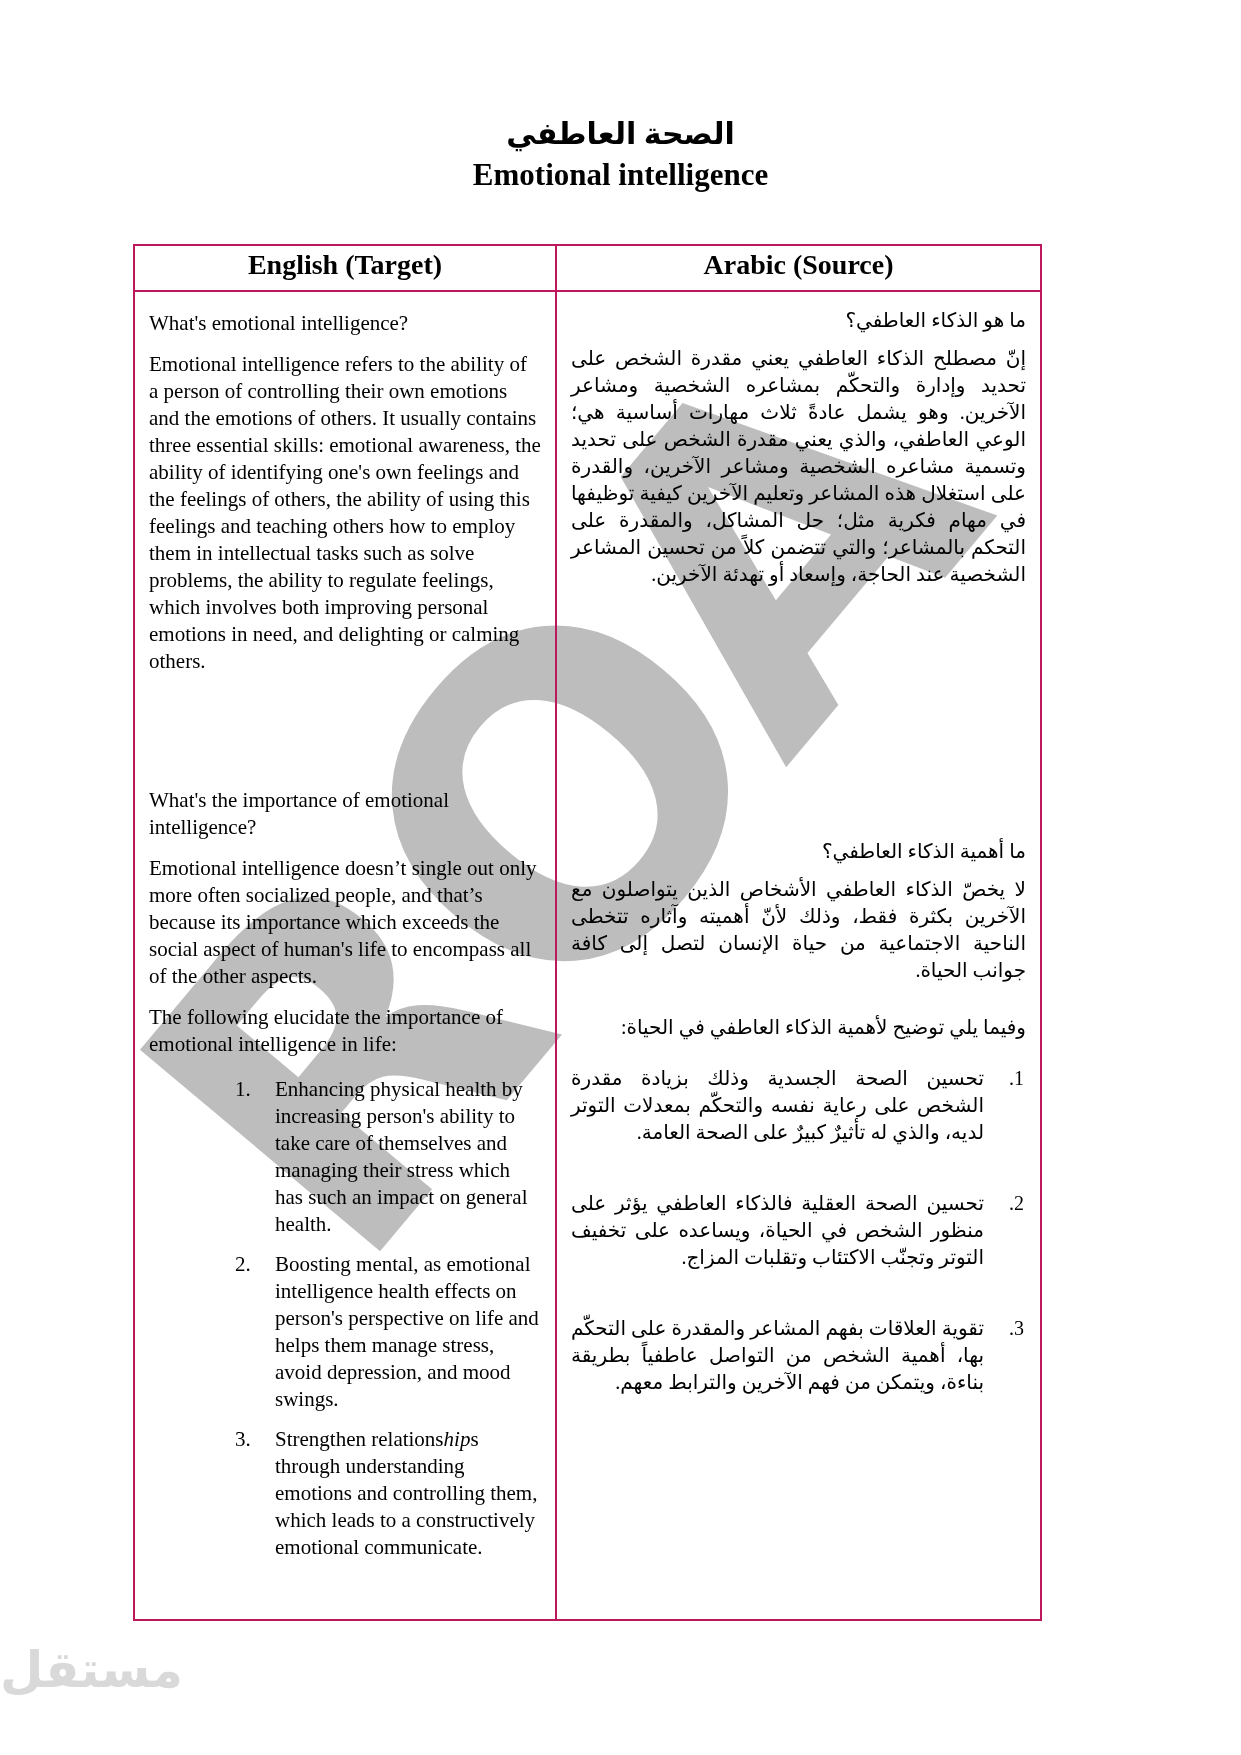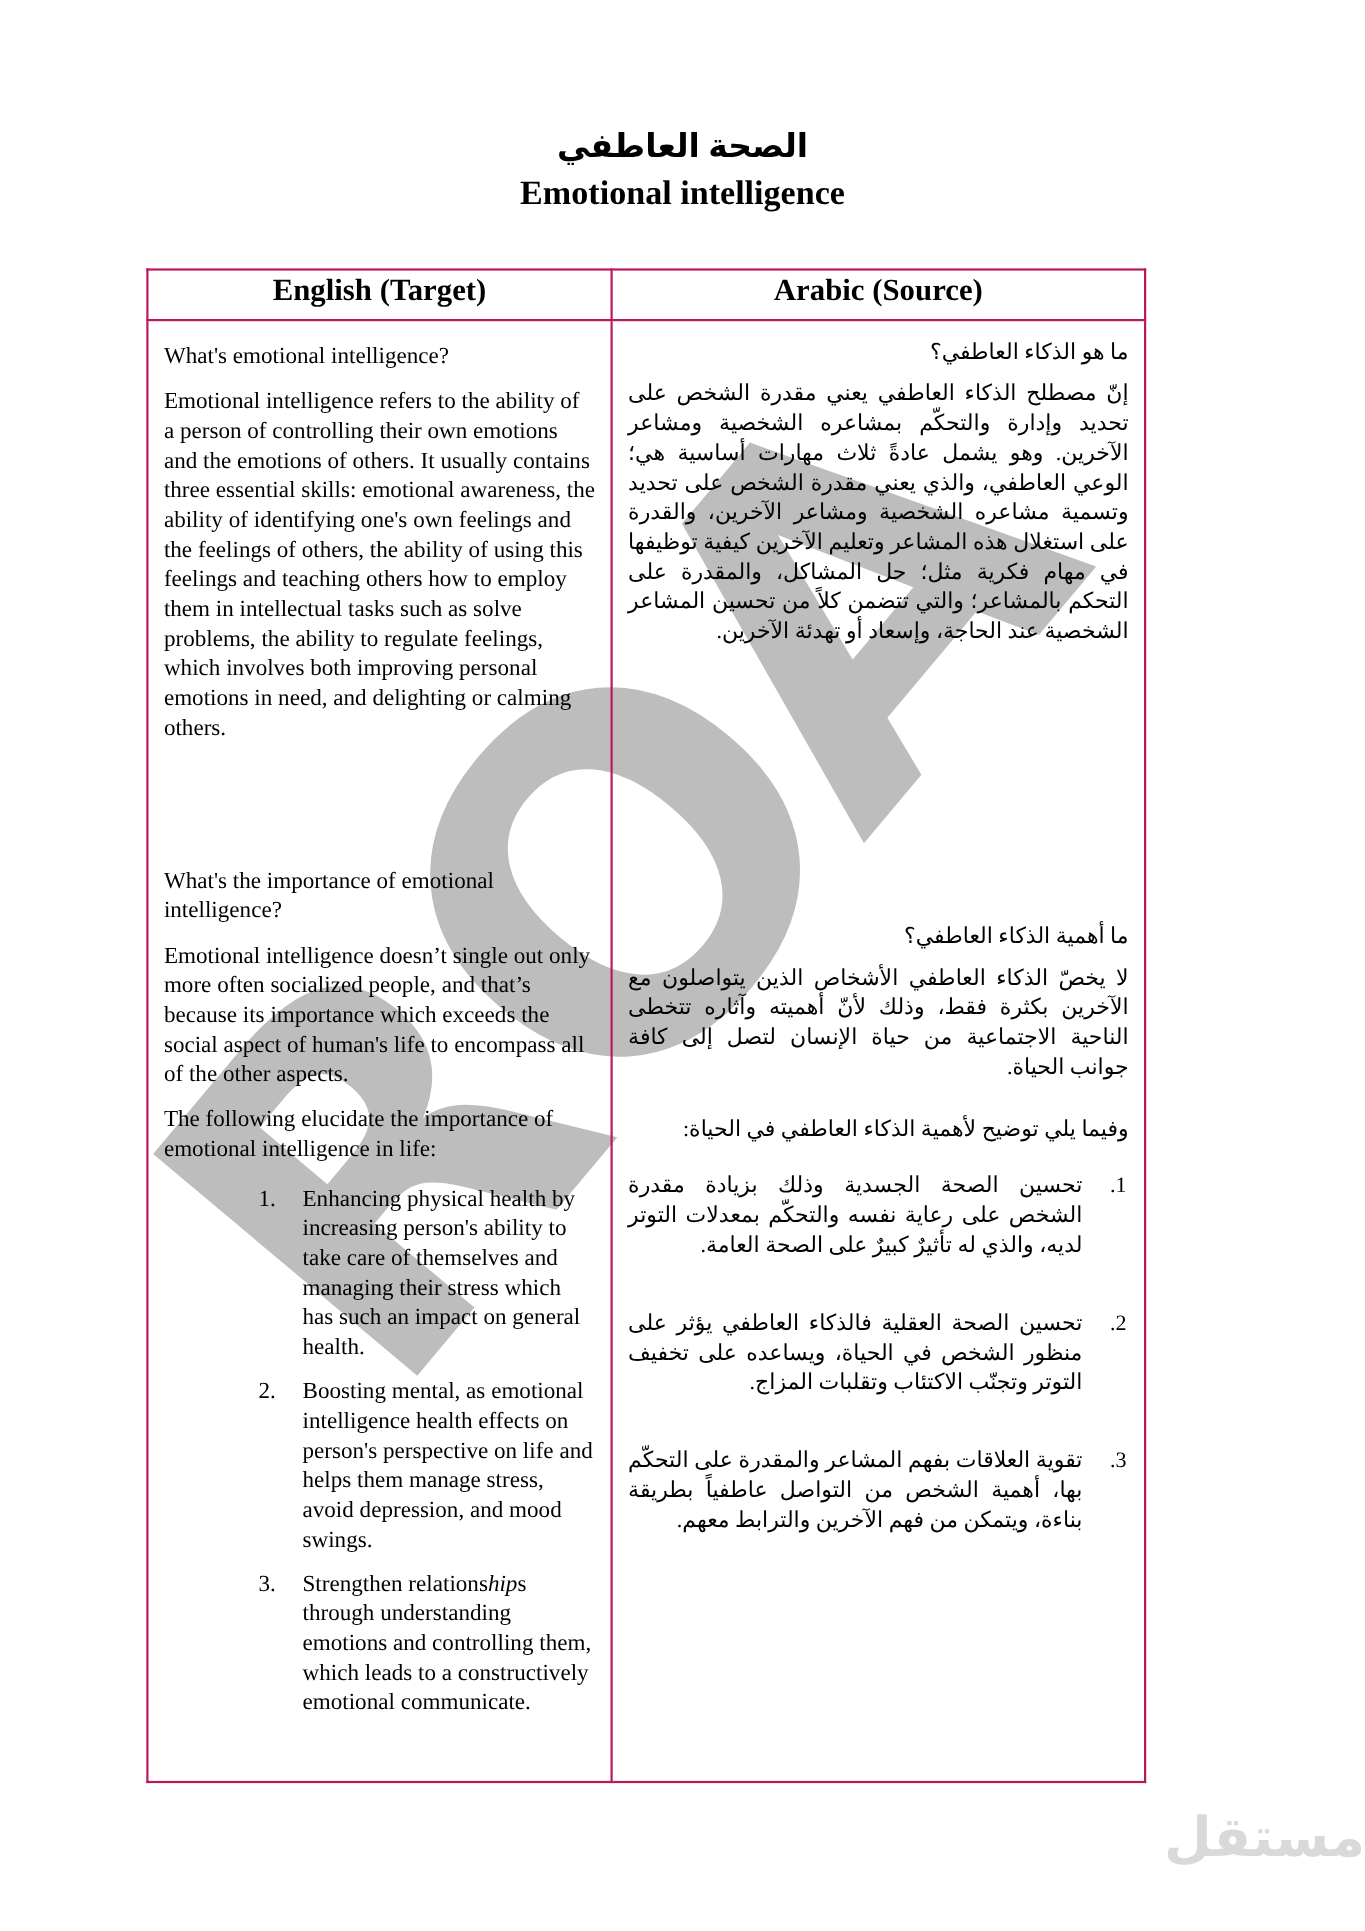--- a/index.html
+++ b/index.html
@@ -50,21 +50,21 @@
   .ar-cell { direction:rtl; text-align:justify; font-size:20px; }
   .ar-cell p { margin:11px 0 0; }
   .ar-cell .ar-q { text-align:right; }
   .ar-cell .gap-section { margin-top:250px; }
   .ar-cell .intro-line { margin-top:30px; }
   .ar-list { margin-top:22px; }
   .ar-list .li { position:relative; margin:44px 0 0; padding-right:42px; }
   .ar-list .li:first-child { margin-top:24px; }
   .ar-list .num { position:absolute; right:2px; top:0; direction:ltr; unicode-bidi:bidi-override; }
   
-  .footer-mark { position:absolute; left:0; right:0; top:1643px; text-align:right; z-index:1; }
+  .footer-mark { position:absolute; left:0; right:0; top:1643px; text-align:left; z-index:1; }
   .footer-logo {
     font-family:"DejaVu Sans", sans-serif; font-weight:bold;
     font-size:50px; line-height:54px; direction:rtl;
   }
   .footer-domain {
     font-family:"DejaVu Sans", sans-serif; font-weight:bold;
     font-size:31px; line-height:34px; letter-spacing:1px;
   }
 </style>
 </head>

